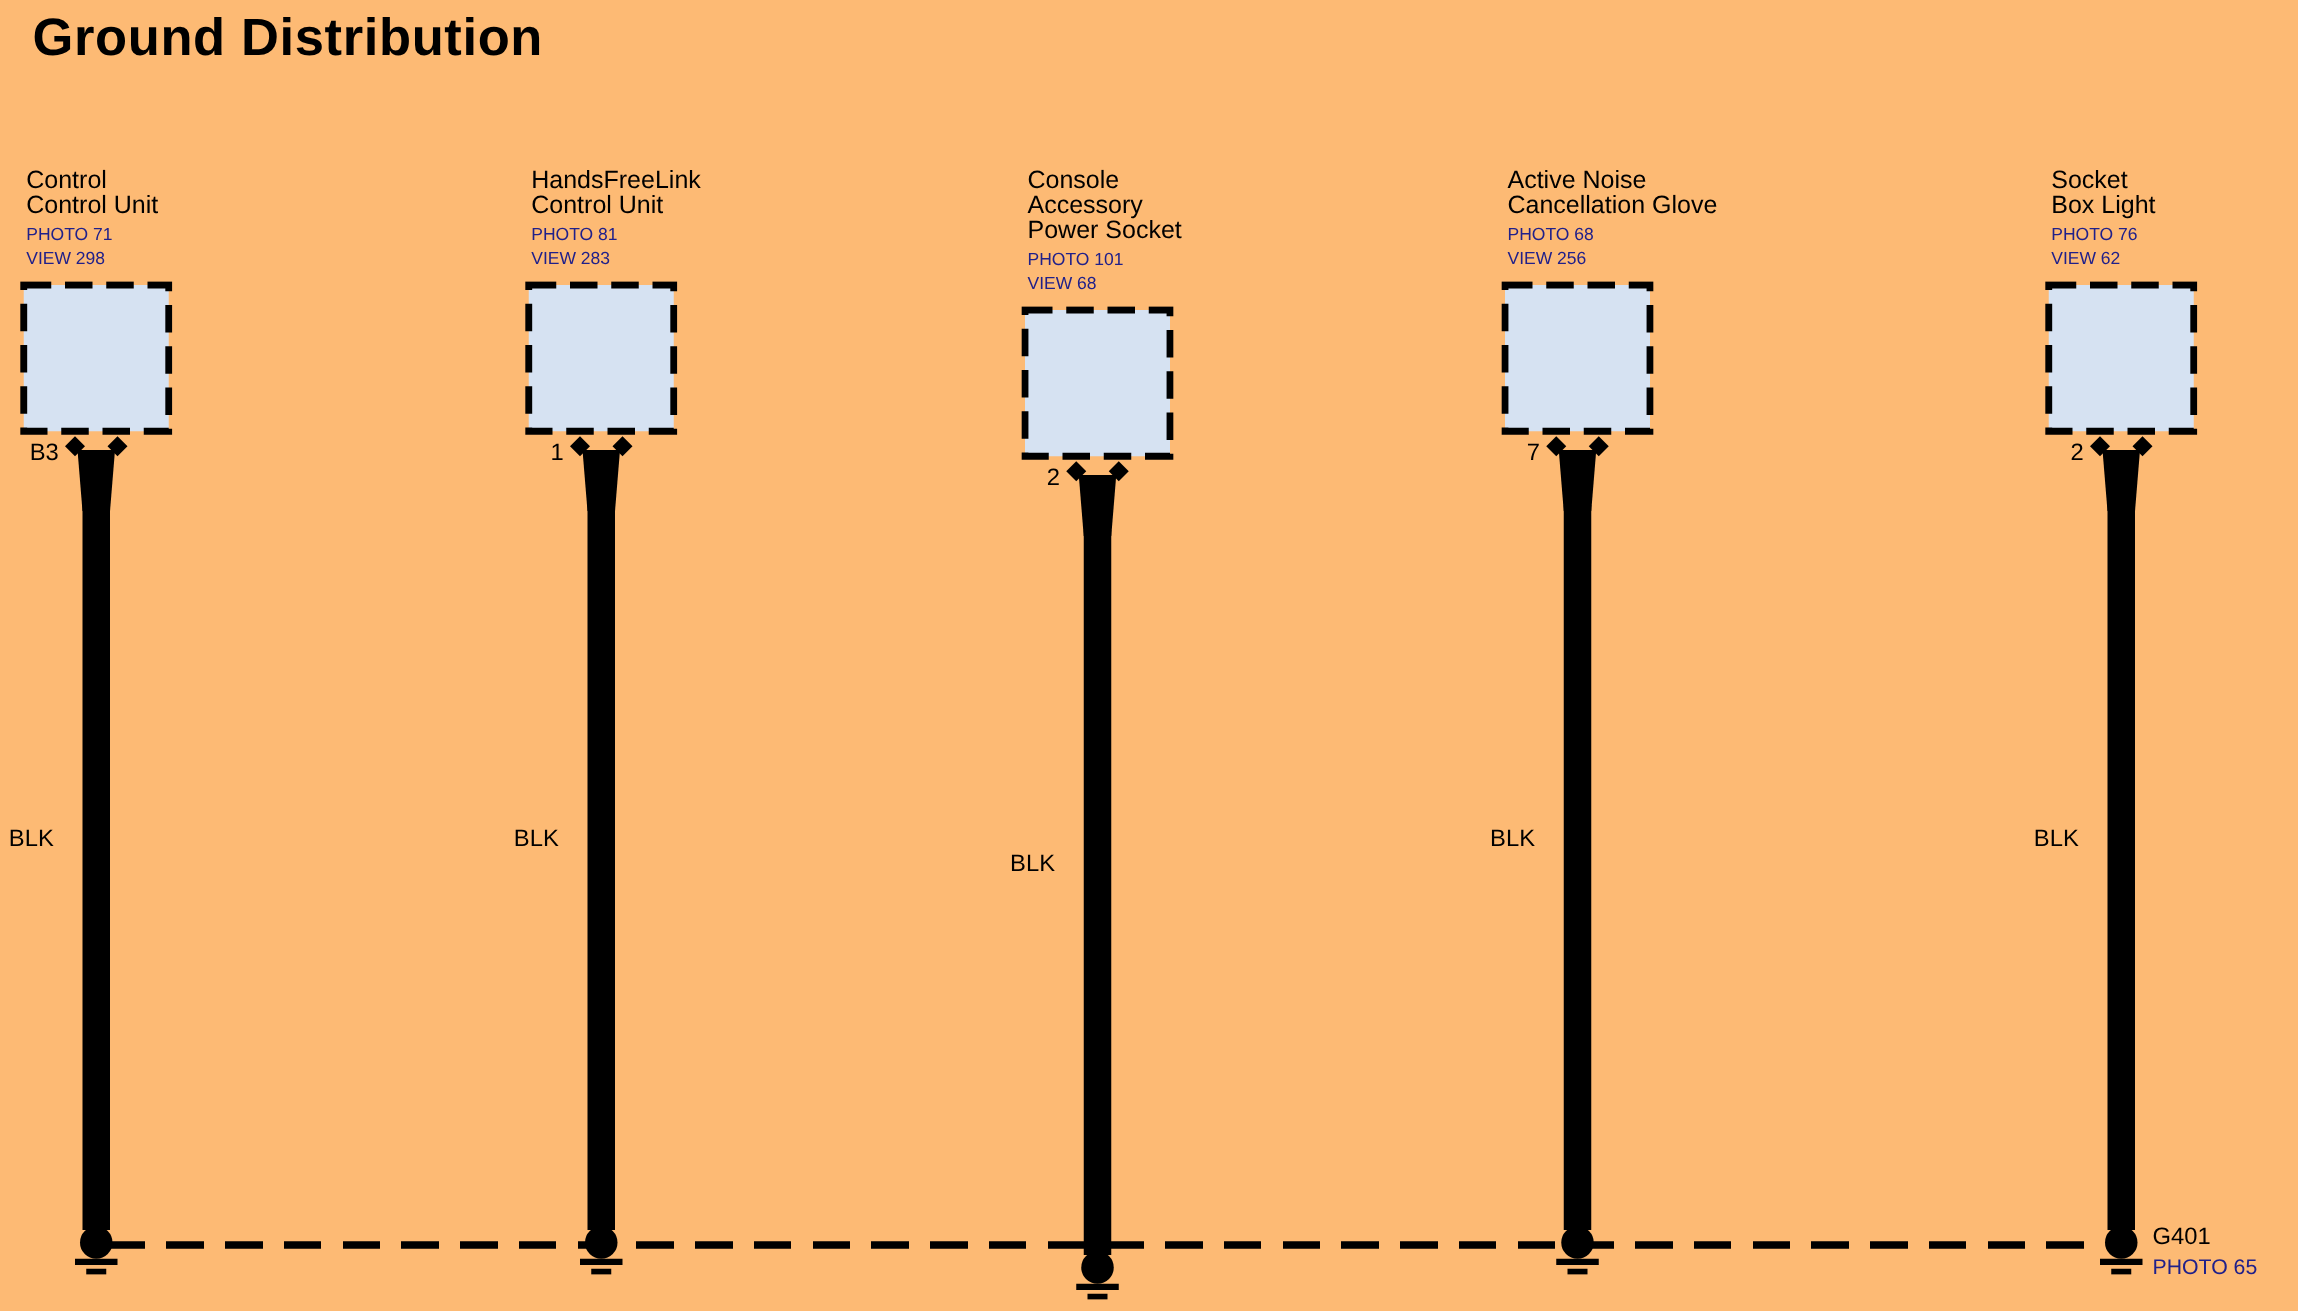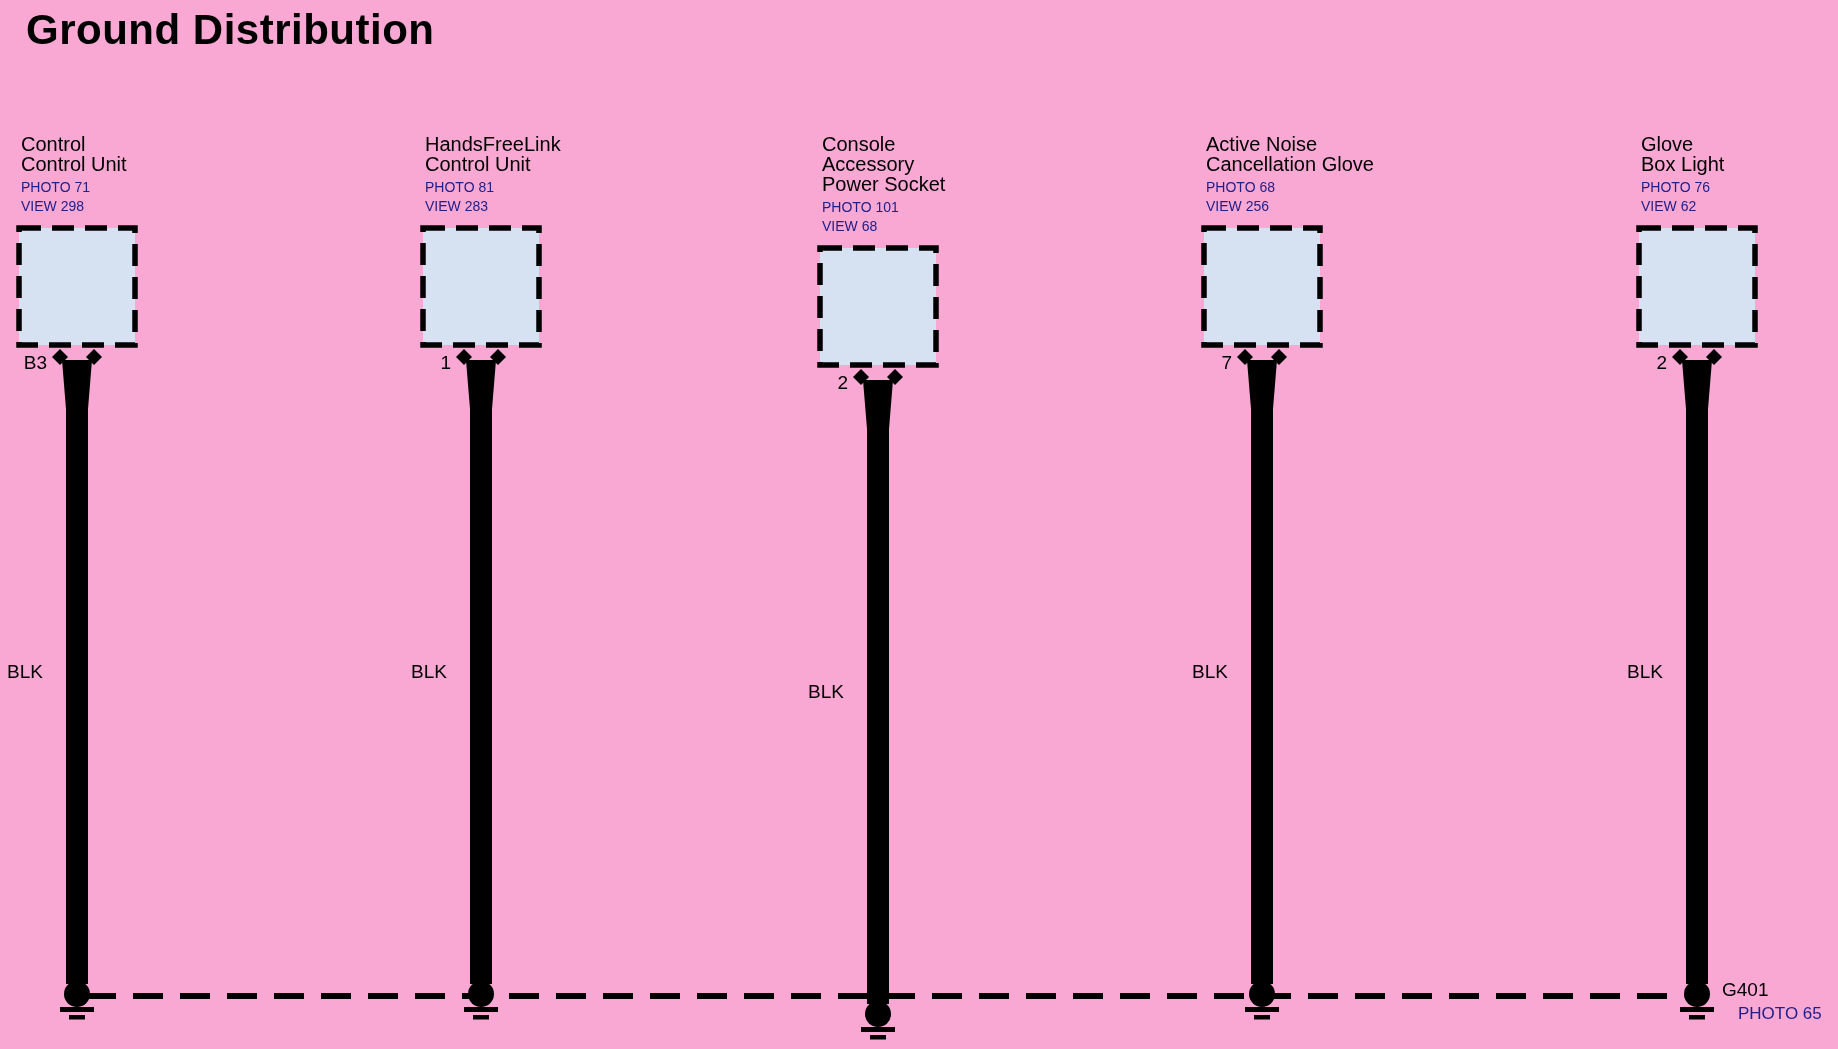--- a/index.html
+++ b/index.html
@@ -1,17 +1,17 @@
 <!DOCTYPE html>
 <html style="--box-fill: #d6e2f2; --ref-color: #20208a;"><head>
 <meta charset="utf-8">
 <style>
   html,body{margin:0;padding:0;background:#ffffff;}
   body{width:1838px;height:1049px;font-family:"Liberation Sans","DejaVu Sans",sans-serif;color:#000;}
-  #diagram{position:absolute;left:0;top:0;width:1838px;height:1049px;overflow:hidden;background:#f9a8d4;}
+  #diagram{position:absolute;left:0;top:0;width:1838px;height:1049px;overflow:hidden;background:#fdba74;}
 
   .title{position:absolute;left:26px;top:6px;font-size:42px;font-weight:700;letter-spacing:.5px;white-space:nowrap;}
 
   .col{position:absolute;top:0;width:240px;height:1049px;}
   .labels{position:absolute;left:2px;bottom:833px;white-space:nowrap;}
   .name-line{font-size:20px;line-height:20px;}
   .ref{font-size:14px;line-height:19px;color:var(--ref-color,#20208a);}
   .photo{margin-top:4px;}
 
   .box{position:absolute;left:-3px;top:225px;}
@@ -19,21 +19,21 @@
 
   .connector{position:absolute;left:28px;top:347px;}
   .pin{position:absolute;left:-60px;top:352px;width:88px;text-align:right;font-size:19px;line-height:21px;}
   .wire{position:absolute;left:47px;top:404px;width:22px;height:580px;background:#000;}
   .wirecolor{position:absolute;left:-80px;top:661px;width:104px;text-align:right;font-size:19px;line-height:21px;}
   .ground{position:absolute;left:23px;top:977px;}
 
   .dashline{position:absolute;left:86px;top:993px;width:1594px;height:6px;
     background:repeating-linear-gradient(90deg,#000 0 30px,transparent 30px 47px);}
   .g-label{position:absolute;left:1722px;top:979px;font-size:19px;line-height:21px;}
-  .g-photo{position:absolute;left:1722px;top:1004px;font-size:17px;line-height:19px;color:var(--ref-color,#20208a);margin-left:16px;}
+  .g-photo{position:absolute;left:1722px;top:1004px;font-size:17px;line-height:19px;color:var(--ref-color,#20208a);}
 </style>
 </head>
 <body>
 
 <div id="diagram">
   <div class="title">Ground Distribution</div>
 
   <div class="dashline"></div>
 
   <div class="g-label">G401</div>
@@ -159,21 +159,21 @@
 
     <svg class="ground" width="70" height="46" viewBox="0 0 70 46">
       <circle cx="35" cy="17" r="13" fill="#000"></circle>
       <rect x="18" y="30" width="34" height="5" fill="#000"></rect>
       <rect x="27" y="38" width="16" height="4.5" fill="#000"></rect>
     </svg>
   </div>
 
   <div class="col" style="left: 1639px;">
     <div class="labels">
-      <div class="name-line">Glove</div>
+      <div class="name-line">Socket</div>
         <div class="name-line">Box Light</div>
         <div class="ref photo">PHOTO 76</div>
       <div class="ref view">VIEW 62</div>
     </div>
 
     <svg class="box" width="122" height="123" viewBox="0 0 122 123">
       <rect x="3" y="3" width="116" height="117"></rect>
     </svg>
 
     <svg class="connector" width="60" height="62" viewBox="0 0 60 62">

